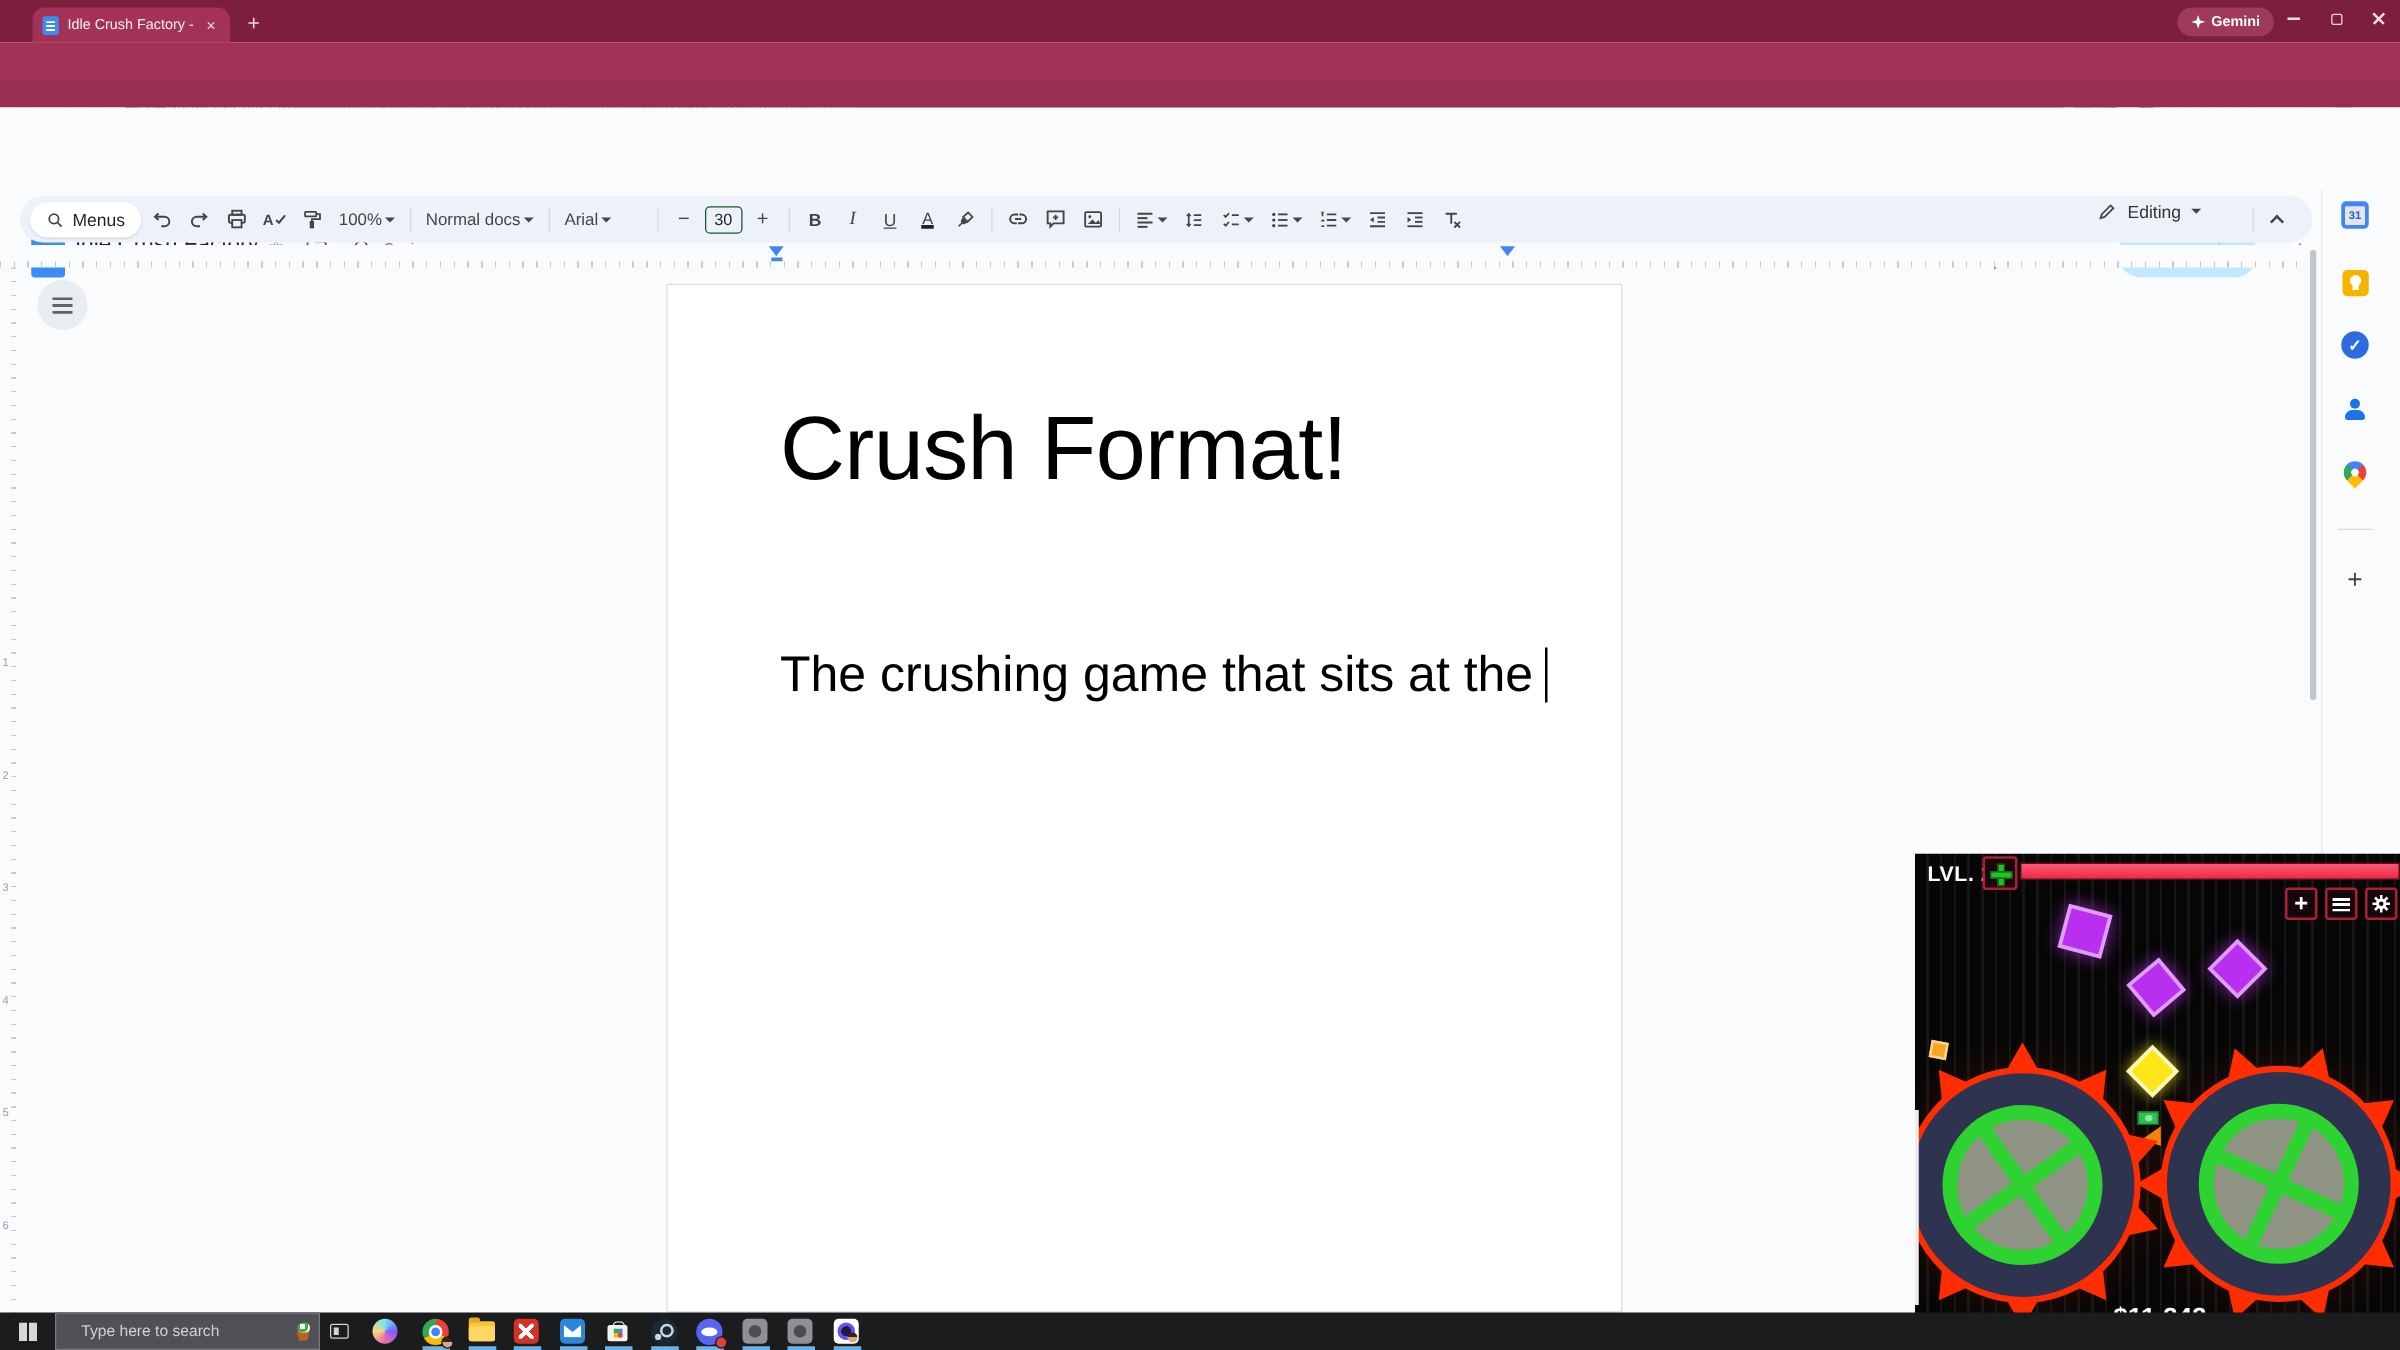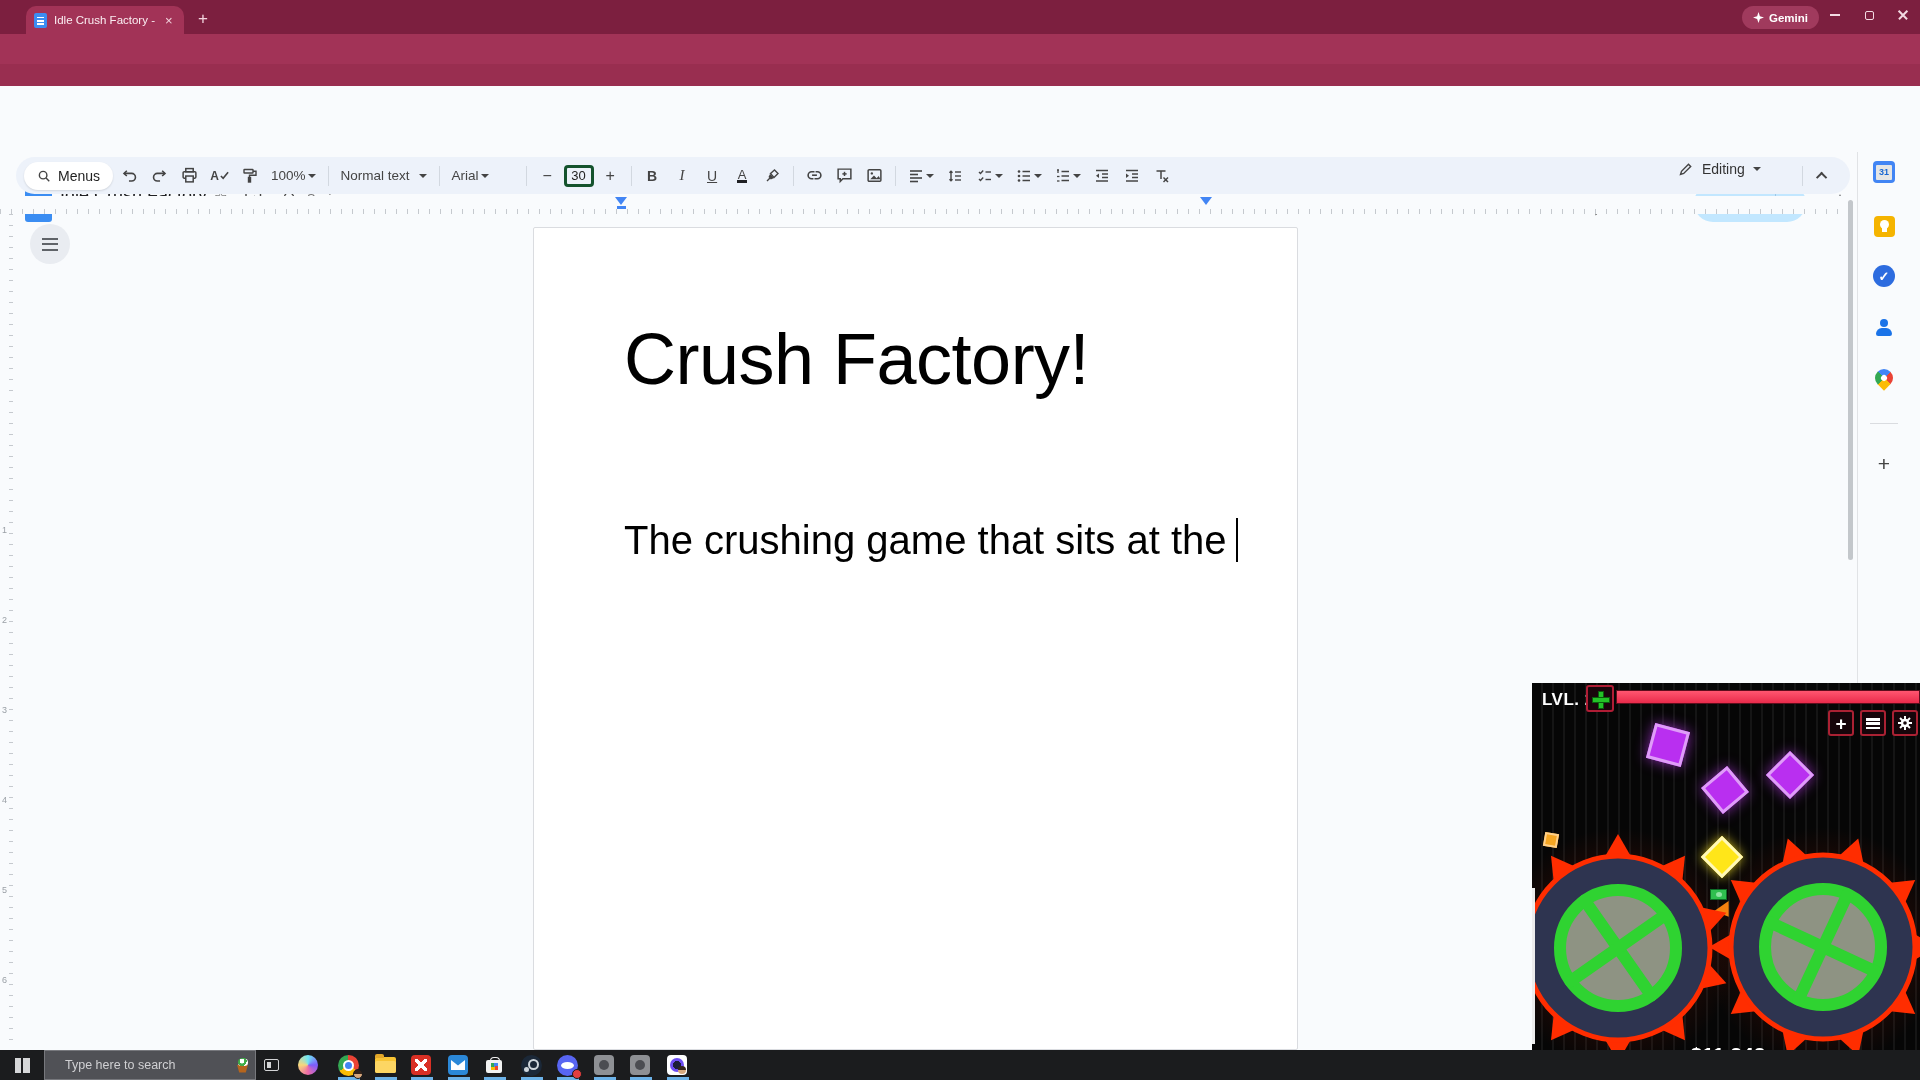--- a/index.html
+++ b/index.html
@@ -64,21 +64,21 @@
 
   
   .toolbar{left:16px;top:157px;width:1834px;height:37px;background:#edf2fa;border-radius:19px;
       display:flex;align-items:center;padding:0 8px;gap:3px;}
   .menuspill{height:28px;border-radius:15px;background:#fff;display:flex;align-items:center;gap:7px;
       padding:0 13px;font-size:14px;color:#1f1f1f;box-shadow:0 1px 2px rgba(0,0,0,.12);}
   .tb{width:27px;height:26px;border-radius:4px;display:flex;align-items:center;justify-content:center;color:#444;flex:0 0 auto;}
   .tbw{width:auto;padding:0 5px;gap:2px;font-size:13.5px;}
   .caret{width:0;height:0;border-left:4px solid transparent;border-right:4px solid transparent;border-top:4px solid #444;}
   .vsep{width:1px;height:20px;background:#d2d8e0;margin:0 4px;flex:0 0 auto;}
-  .fsbox{width:30px;height:22px;border:3px solid #14532d;border-radius:4px;display:flex;align-items:center;justify-content:center;font-size:13px;color:#222;}
+  .fsbox{width:30px;height:22px;border:1px solid #14532d;border-radius:4px;display:flex;align-items:center;justify-content:center;font-size:13px;color:#222;}
   .bold{font-weight:bold;font-size:14px;}
   .ital{font-style:italic;font-family:"Liberation Serif",serif;font-size:15px;}
   .unde{text-decoration:underline;font-size:14px;}
   .tcol{font-size:13px;line-height:11px;border-bottom:3px solid #202124;padding:0 1px;}
   .editing{left:1678px;top:161px;display:flex;align-items:center;gap:8px;font-size:14px;color:#333;}
   .collapse{left:1812px;top:165px;width:22px;height:22px;display:flex;align-items:center;justify-content:center;}
   .chevup{width:8px;height:8px;border-left:2px solid #444;border-top:2px solid #444;transform:rotate(45deg) translateY(2px);}
 
   
   .hruler{left:0;top:196px;width:1850px;height:18px;background:#f9fbfd;
@@ -402,21 +402,21 @@
             <rect x="6.5" y="10" width="2" height="4.5" fill="#444"></rect>
           </g>
         </svg>
     </div>
     <div class="tb tbw">
       <span>100%</span>
         <span class="caret"></span>
     </div>
     <div class="vsep"></div>
     <div class="tb tbw" style="min-width:96px;justify-content:space-between;">
-      <span>Normal text</span>
+      <span>Normal docs</span>
         <span class="caret"></span>
     </div>
     <div class="vsep"></div>
     <div class="tb tbw" style="min-width:72px;justify-content:flex-start;">
       <span>Arial</span>
         <span class="caret"></span>
     </div>
     <div class="vsep"></div>
     <div class="tb" style="font-size:16px;">−</div>
     <div class="fsbox">30</div>
@@ -590,21 +590,21 @@
     <span class="ab vnum" style="top:761px;">6</span>
     <span class="ab vnum" style="top:851px;">7</span>
 
   </div>
   <div class="ab outlinebtn">
       <span class="outlineic"></span>
     </div>
 
   <div class="ab page">
     <div class="heading">
-      <div>Crush Factory!</div>
+      <div>Crush Format!</div>
     </div>
     <div class="bodyline">
       <span>The crushing game that sits at the</span>
       <span class="caret-text"></span>
     </div>
   </div>
   <div class="ab scrollthumb"></div>
   <div class="ab raildiv"></div>
 
   <div class="ab siderail"></div>

